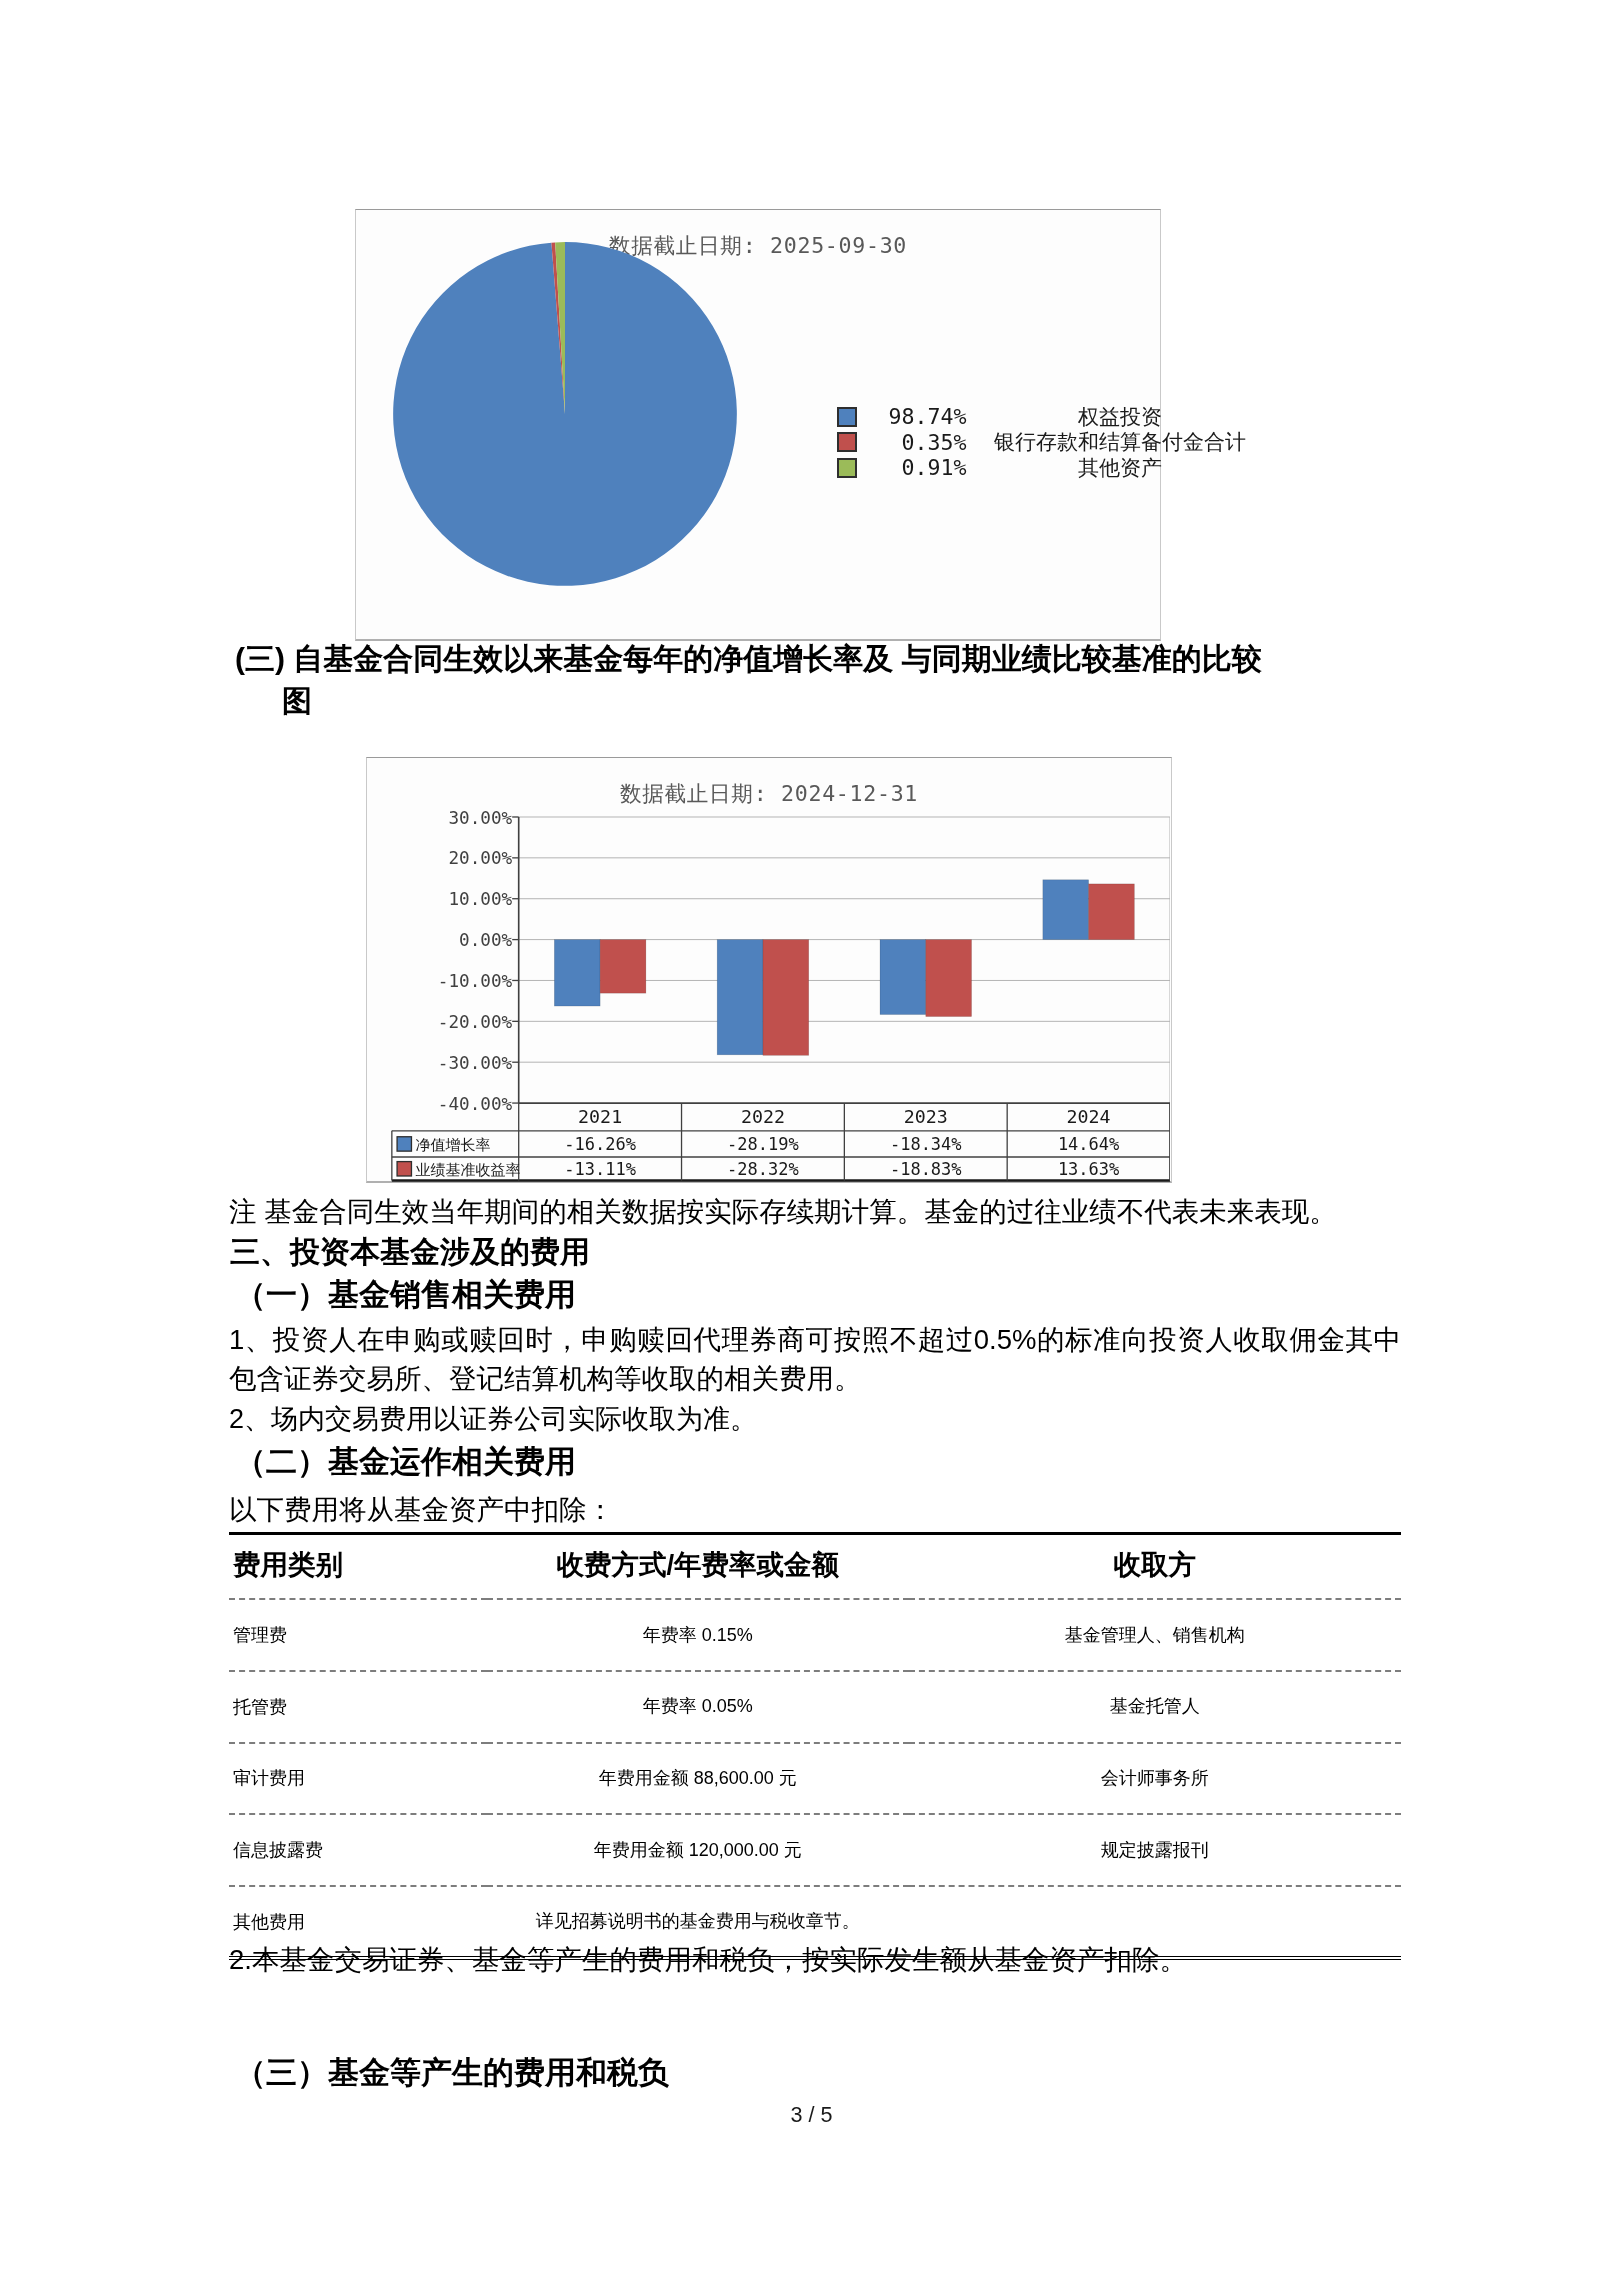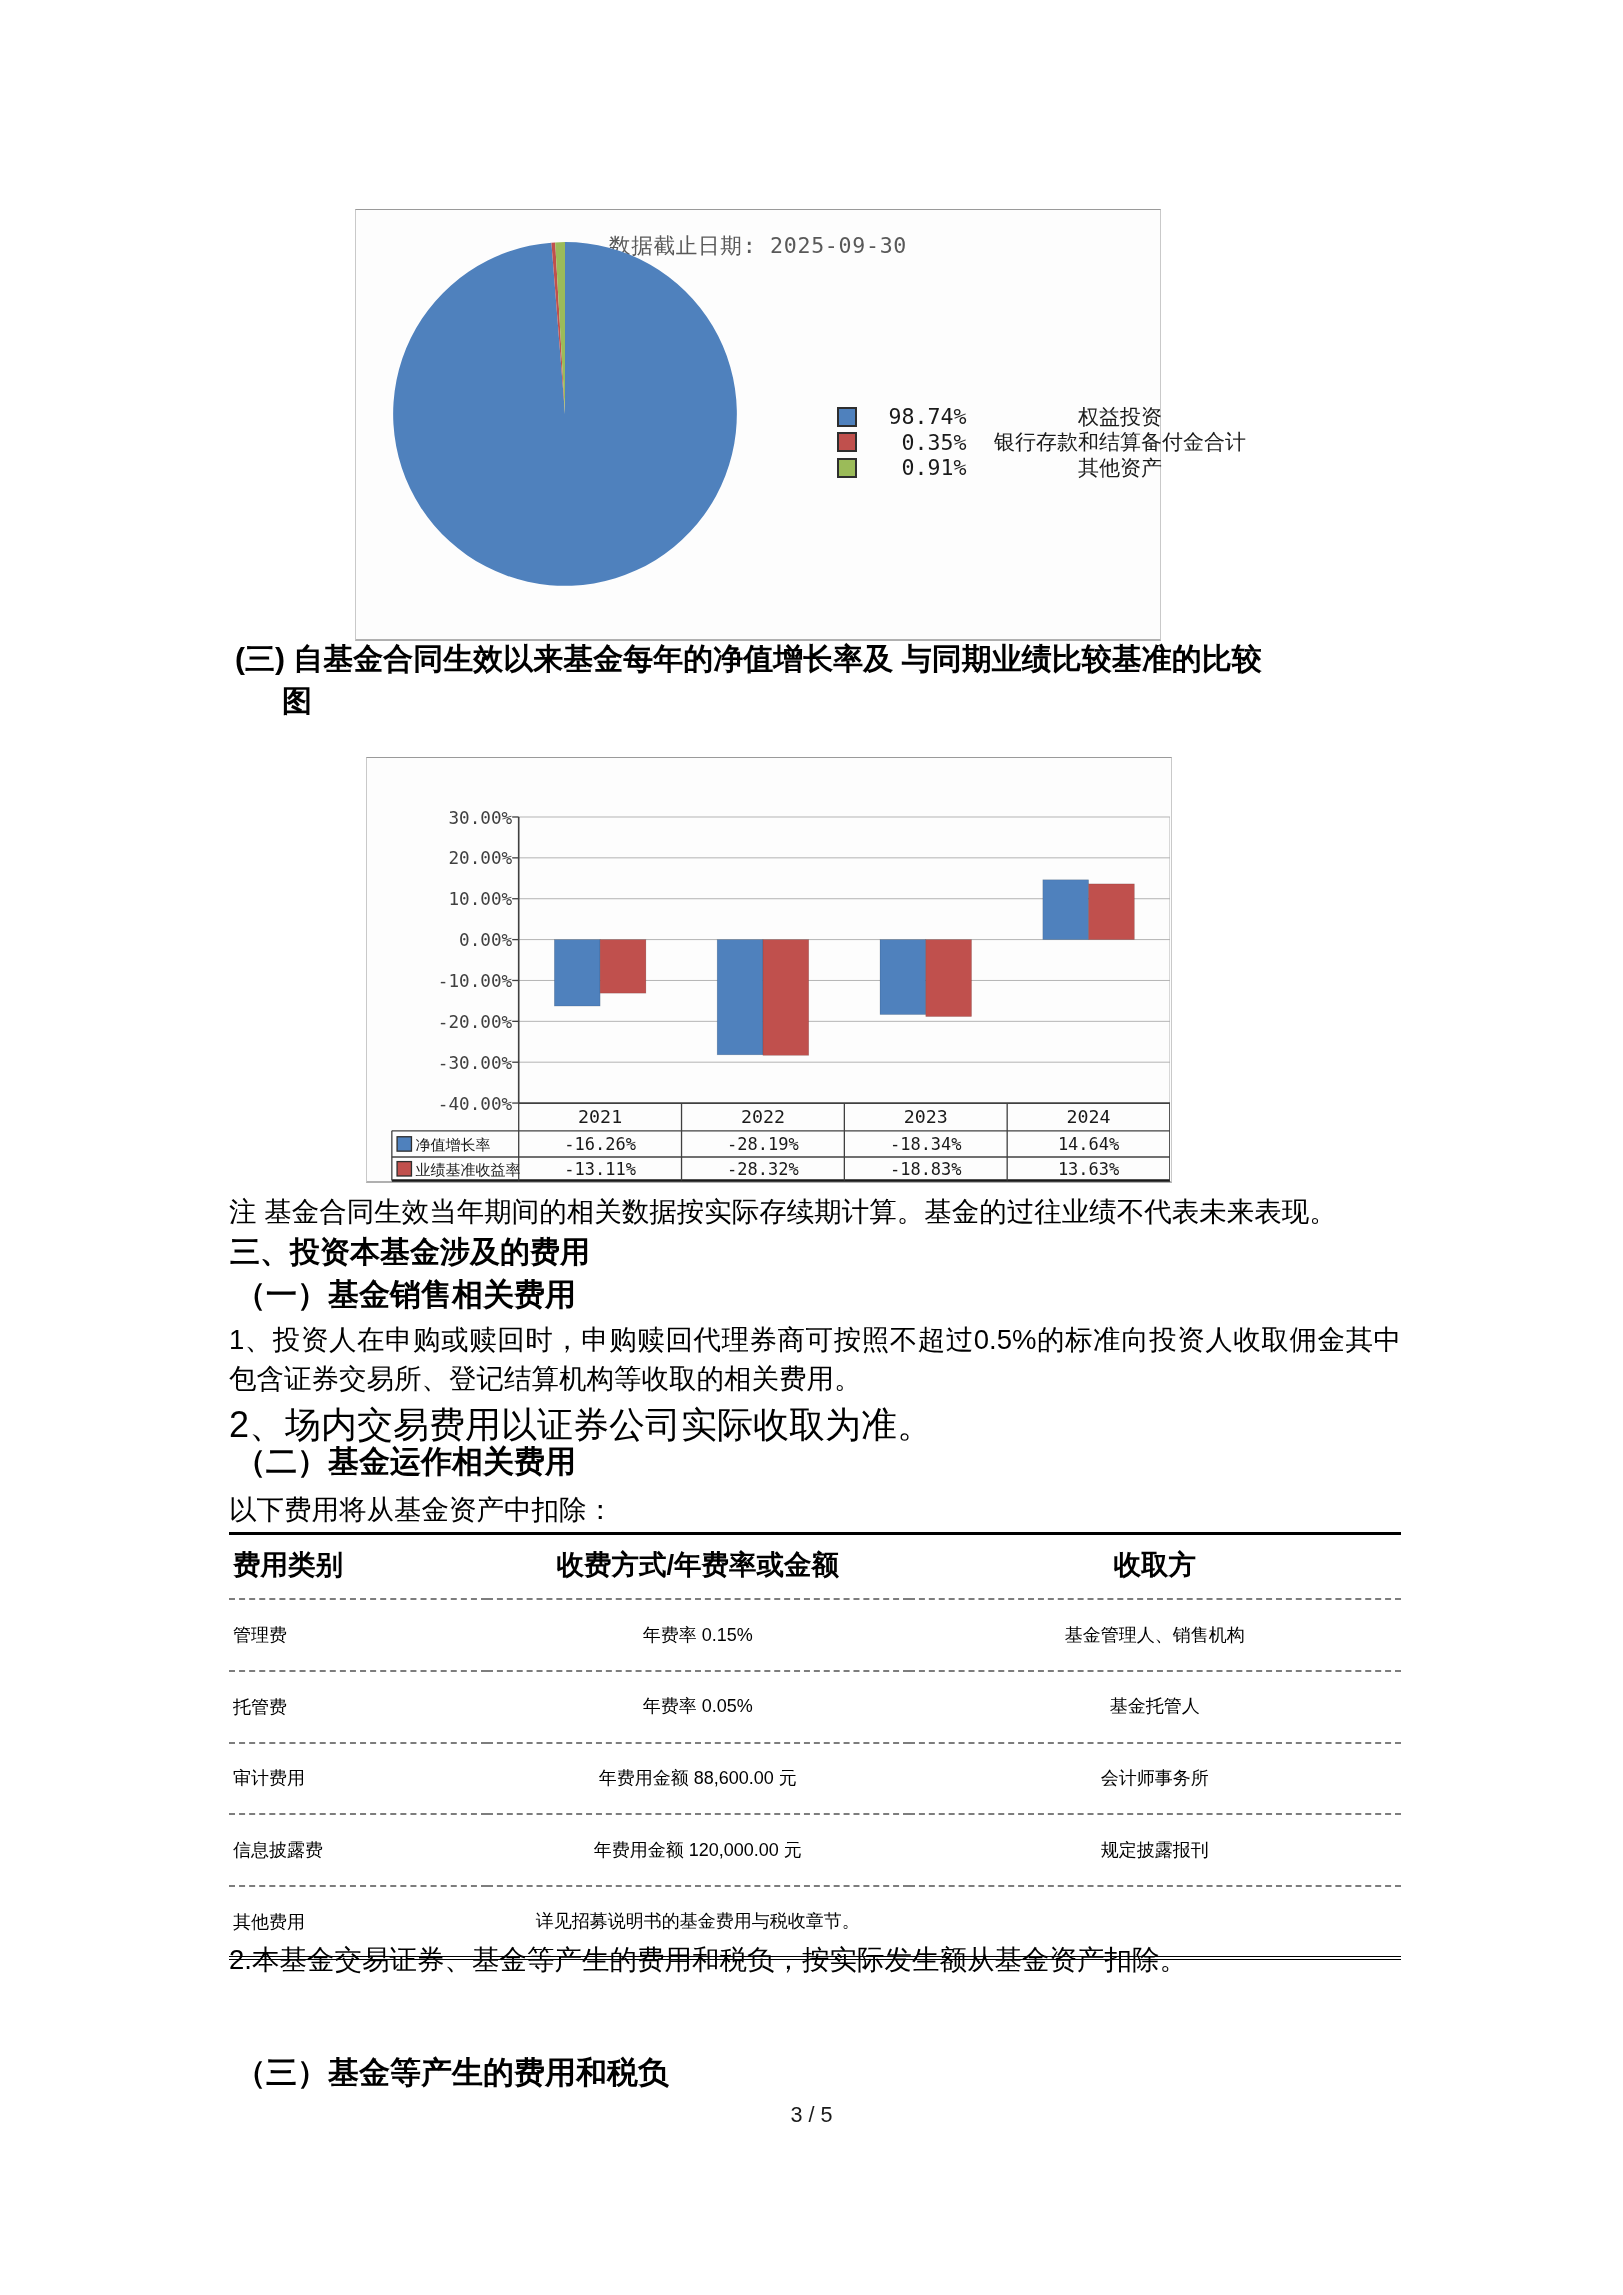--- a/index.html
+++ b/index.html
@@ -28,21 +28,21 @@
   
   .abs { position:absolute; }
   .h-chart { left:235px; top:638px; width:1184px; font-size:30px; font-weight:700; line-height:42px; }
   .h-chart .line2 { margin-left:47px; }
   .note-line  { left:229px; top:1194px; width:1174px; font-size:27.5px; }
   .h-sec3     { left:230px; top:1232px; font-size:30px; font-weight:700; }
   .h-sub      { font-size:31px; font-weight:700; }
   .h-sub1 { left:235px; top:1274px; }
   .para { left:229px; width:1172px; font-size:27.5px; line-height:39px; text-align:justify; }
   .para1 { top:1320px; }
-  .para2 { left:229px; top:1401px; font-size:36px; }
+  .para2 { left:229px; top:1401px; font-size:27px; }
   .h-sub2 { left:235px; top:1441px; }
   .intro-line { left:229px; top:1492px; font-size:27.5px; }
 
   
   .fee-table-wrap { left:229px; top:1532px; width:1172px; }
   table.fee { width:100%; border-collapse:collapse; border-top:3.3px solid #000; border-bottom:4.6px double #000; }
   table.fee col.c1 { width:22%; } table.fee col.c2 { width:36%; } table.fee col.c3 { width:42%; }
   table.fee th { font-size:27.5px; font-weight:700; padding:11.8px 3.9px 15.7px 3.9px; border-bottom:2px dashed #7d7d7d; }
   table.fee th.c1 { text-align:left; } table.fee th.c2, table.fee th.c3 { text-align:center; }
   table.fee td { font-size:18px; padding:16.3px 3.9px; vertical-align:middle; }
@@ -85,20 +85,21 @@
       </div>
     </div>
   </div>
 
   <div class="abs h-chart">
     <div class="line1">(三) 自基金合同生效以来基金每年的净值增长率及 与同期业绩比较基准的比较</div>
     <div class="line2">图</div>
   </div>
 
   <div class="chart-box bar-box">
+    <div class="chart-title">数据截止日期: 2024-12-31</div>
     <svg id="bar-svg" class="bar-svg" width="803" height="424" viewBox="0 0 1228 648">
         <line x1="232" y1="90" x2="1228" y2="90" stroke="#b3b3b3" stroke-width="1.5"></line>
         <text x="222" y="100" text-anchor="end" font-size="27" fill="#404040" font-family="&quot;DejaVu Sans Mono&quot;,&quot;Liberation Mono&quot;,monospace">30.00%</text>
         <line x1="222" y1="90" x2="232" y2="90" stroke="#404040" stroke-width="2"></line>
         <line x1="232" y1="152.5" x2="1228" y2="152.5" stroke="#b3b3b3" stroke-width="1.5"></line>
         <text x="222" y="162.5" text-anchor="end" font-size="27" fill="#404040" font-family="&quot;DejaVu Sans Mono&quot;,&quot;Liberation Mono&quot;,monospace">20.00%</text>
         <line x1="222" y1="152.5" x2="232" y2="152.5" stroke="#404040" stroke-width="2"></line>
         <line x1="232" y1="215" x2="1228" y2="215" stroke="#b3b3b3" stroke-width="1.5"></line>
         <text x="222" y="225" text-anchor="end" font-size="27" fill="#404040" font-family="&quot;DejaVu Sans Mono&quot;,&quot;Liberation Mono&quot;,monospace">10.00%</text>
         <line x1="222" y1="215" x2="232" y2="215" stroke="#404040" stroke-width="2"></line>

